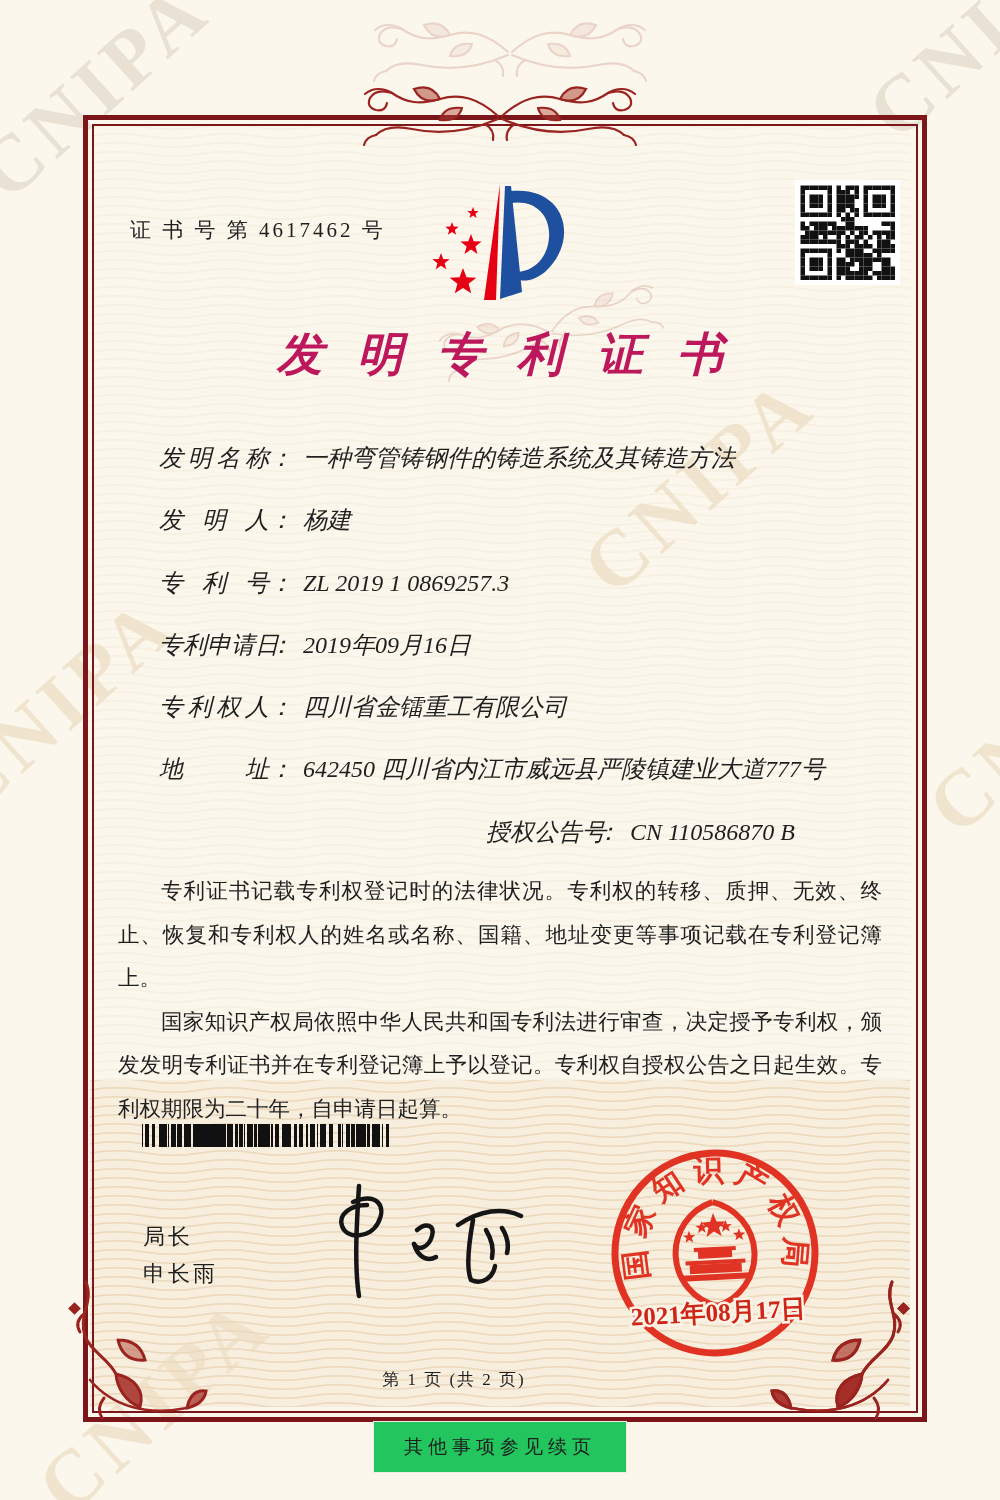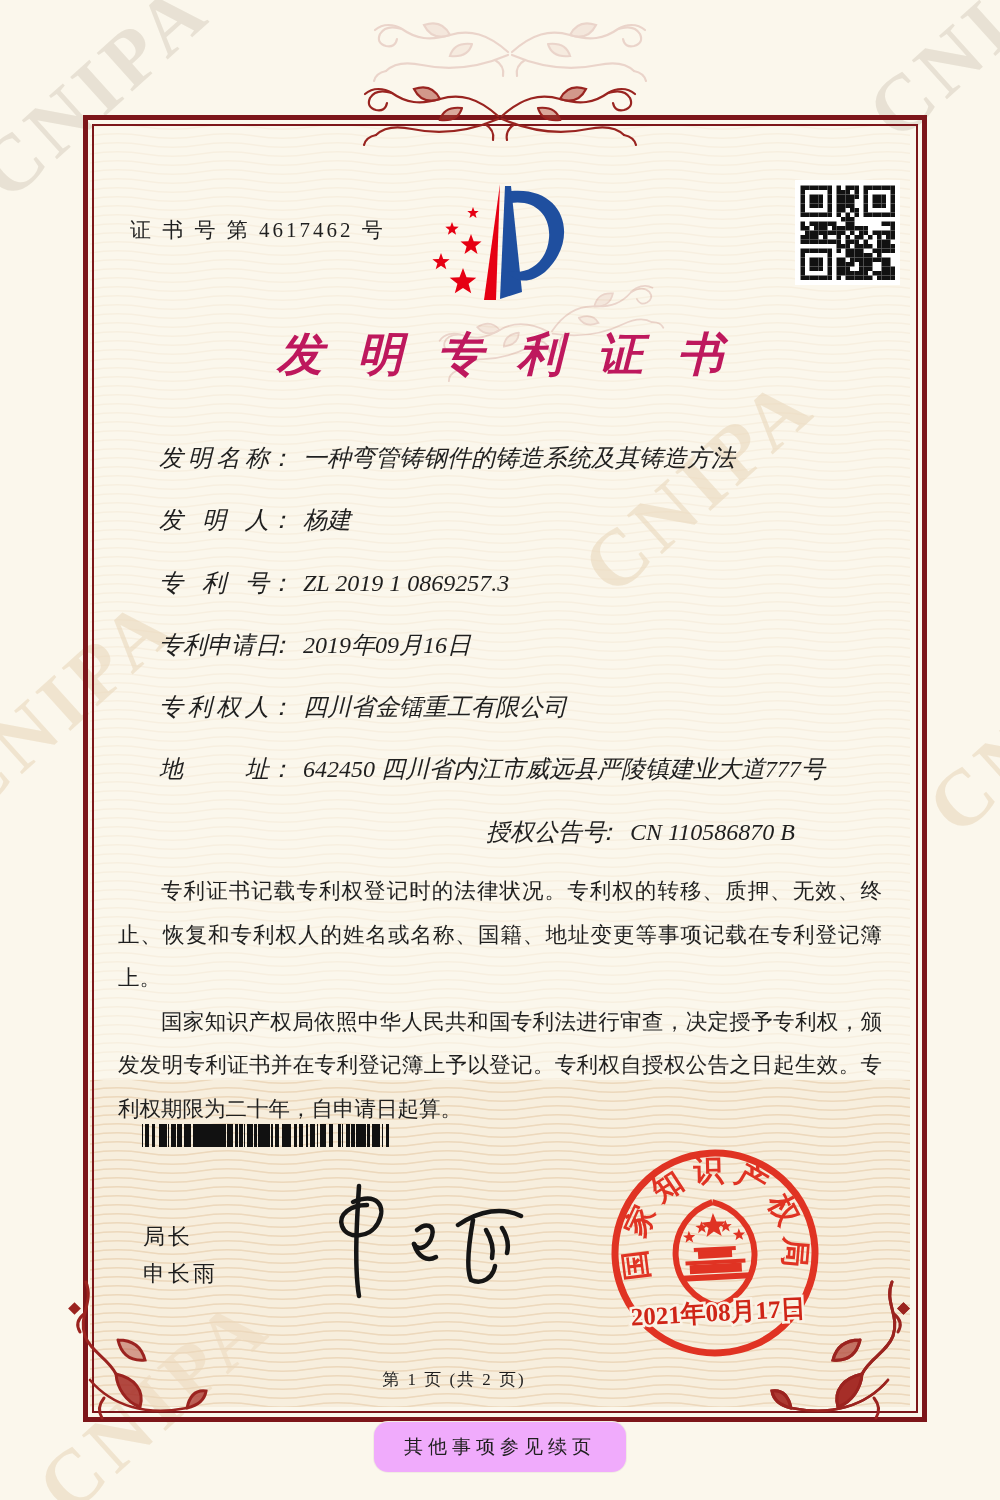--- a/index.html
+++ b/index.html
@@ -33,22 +33,22 @@
   .barcode{position:absolute;left:142px;top:1124px;z-index:3;}
   
   .director-label{position:absolute;left:143px;top:1222px;font-size:22px;letter-spacing:3px;z-index:4;
                   font-family:"Liberation Sans","DejaVu Sans",sans-serif;}
   .director-name{position:absolute;left:143px;top:1259px;font-size:22px;letter-spacing:3px;z-index:4;
                  font-family:"Liberation Sans","DejaVu Sans",sans-serif;}
   .signature{position:absolute;left:295px;top:1178px;z-index:4;}
   .seal{position:absolute;left:602px;top:1140px;z-index:5;transform:rotate(-3deg);}
   .page-info{position:absolute;left:0;top:1368px;width:908px;text-align:center;font-size:17px;
              letter-spacing:2px;z-index:4;}
-  .note-box{position:absolute;left:50%;transform:translateX(-50%);top:1422px;background:#f0abfc;
-            padding:12px 30px;font-size:19px;letter-spacing:5px;z-index:6;box-shadow:0 0 0 1px #f1ece1;border-radius:14px;}
+  .note-box{position:absolute;left:50%;transform:translateX(-50%);top:1422px;background:#22c55e;
+            padding:12px 30px;font-size:19px;letter-spacing:5px;z-index:6;box-shadow:0 0 0 1px #f1ece1;}
   .orn{position:absolute;z-index:3;}
   .orn.faint{opacity:.16;z-index:1;}
 </style>
 </head>
 <body>
 
 <div class="page">
 
   <span class="wm" style="left:-45px;top:45px;">CNIPA</span>
   <span class="wm" style="left:845px;top:-15px;">CNIPA</span>

